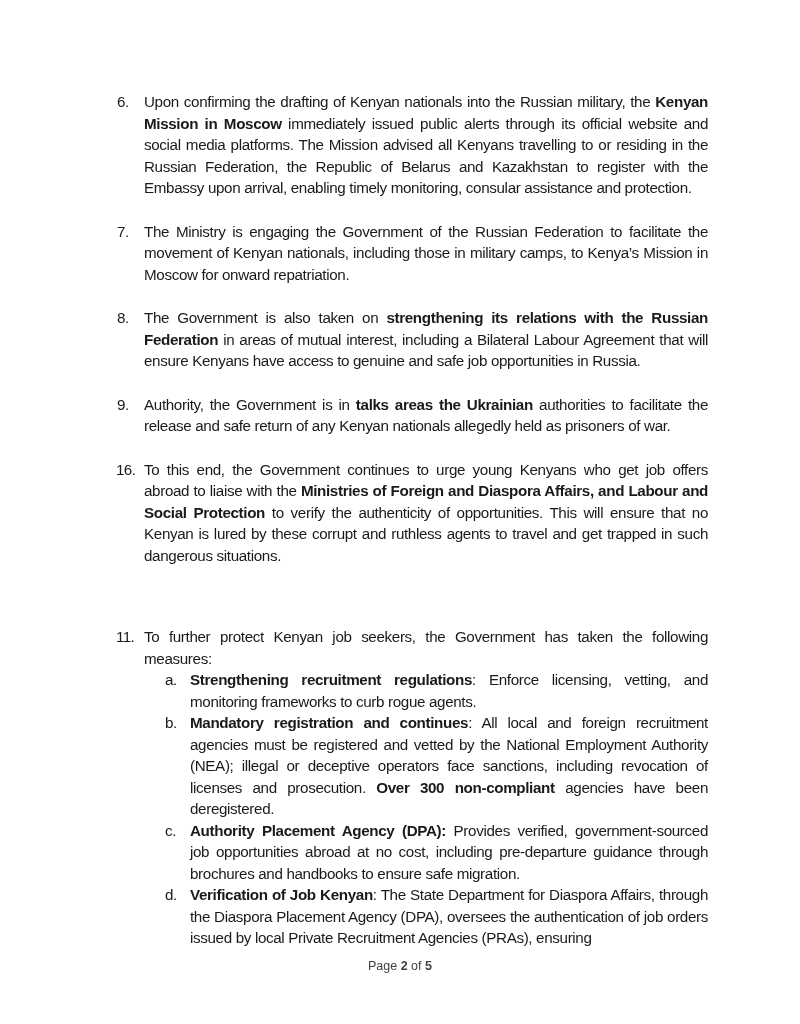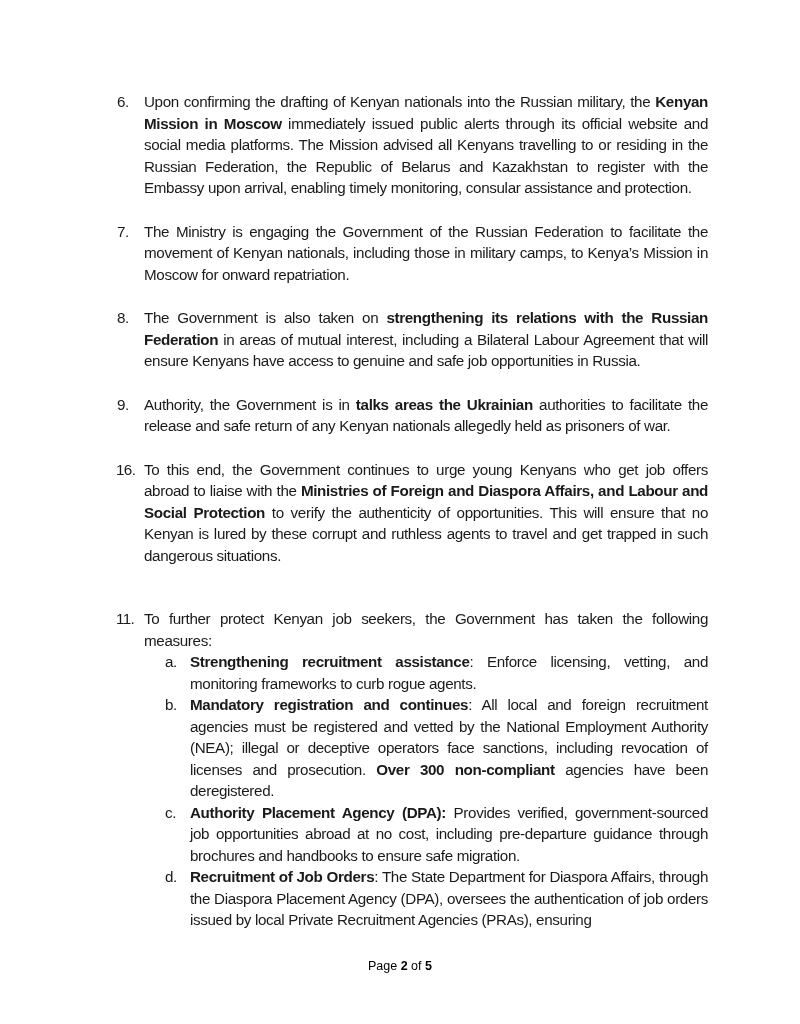--- a/index.html
+++ b/index.html
@@ -37,21 +37,21 @@
       padding-left: 27px;
       text-align: justify;
     }
     .item .num {
       position: absolute;
       left: 0;
       top: 0;
     }
     .item .num.wide { left: -1px; letter-spacing: -0.6px; }
     .gap-2 { margin-top: 22px; }
-    .gap-big { margin-top: 42px; }
+    .gap-big { margin-top: 60px; }
     b, .bold { font-weight: bold; }
     .sublist {
       margin: 0;
       padding: 0;
       list-style: none;
     }
     .subitem {
       position: relative;
       padding-left: 73px;
       text-align: justify;
@@ -61,21 +61,21 @@
       left: 48px;
       top: 0;
     }
     .footer {
       position: absolute;
       left: 0;
       width: 800px;
       top: 959px;
       text-align: center;
       font-size: 12.5px;
-      color: #000000;
+      color: #404040;
       font-family: "Liberation Sans", sans-serif;
     }
   </style>
 </head>
 <body>
 
 <div class="page">
   <div class="content">
 
     <div class="item">
@@ -104,33 +104,33 @@
     </div>
 
     <div class="item gap-big">
       <span class="num wide">11.</span>
       <span>To further protect Kenyan job seekers, the Government has taken the following measures:</span>
     </div>
 
     <ul class="sublist">
       <li class="subitem">
         <span class="letter">a.</span>
-        <b>Strengthening recruitment assistance</b><span>: Enforce licensing, vetting, and monitoring frameworks to curb rogue agents.</span>
+        <b>Strengthening recruitment regulations</b><span>: Enforce licensing, vetting, and monitoring frameworks to curb rogue agents.</span>
       </li>
       <li class="subitem">
         <span class="letter">b.</span>
         <b>Mandatory registration and continues</b><span>: All local and foreign recruitment agencies must be registered and vetted by the National Employment Authority (NEA); illegal or deceptive operators face sanctions, including revocation of licenses and prosecution. </span><b>Over 300 non-compliant</b><span> agencies have been deregistered.</span>
       </li>
       <li class="subitem">
         <span class="letter">c.</span>
         <b>Authority Placement Agency (DPA):</b><span> Provides verified, government-sourced job opportunities abroad at no cost, including pre-departure guidance through brochures and handbooks to ensure safe migration.</span>
       </li>
       <li class="subitem">
         <span class="letter">d.</span>
-        <b>Recruitment of Job Orders</b><span>: The State Department for Diaspora Affairs, through the Diaspora Placement Agency (DPA), oversees the authentication of job orders issued by local Private Recruitment Agencies (PRAs), ensuring</span>
+        <b>Verification of Job Kenyan</b><span>: The State Department for Diaspora Affairs, through the Diaspora Placement Agency (DPA), oversees the authentication of job orders issued by local Private Recruitment Agencies (PRAs), ensuring</span>
       </li>
     </ul>
   </div>
 
   <div class="footer">
     <span>Page </span><b>2</b><span> of </span><b>5</b>
   </div>
 </div>
 
 </body></html>

